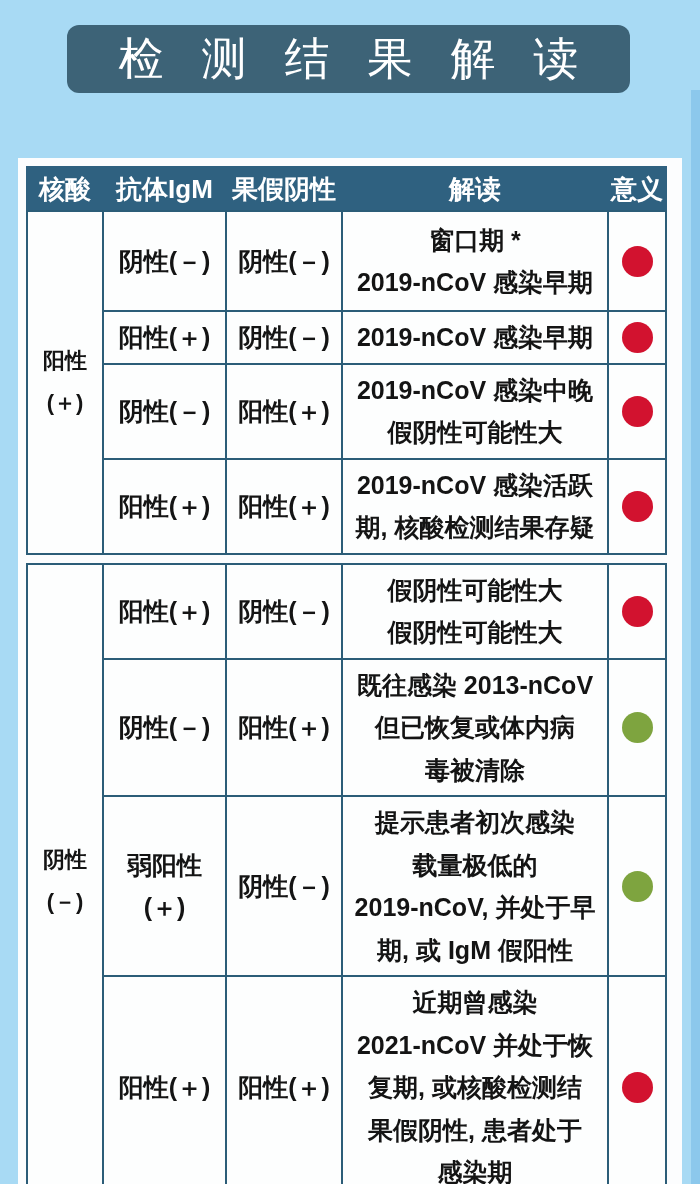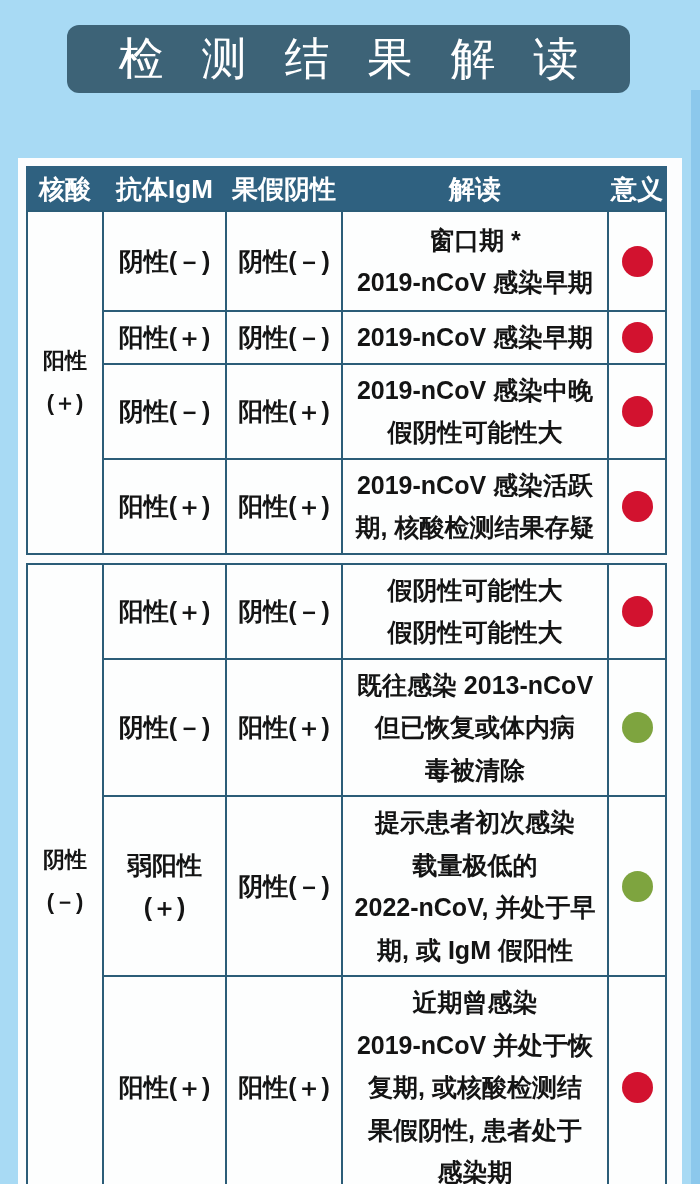--- a/index.html
+++ b/index.html
@@ -208,33 +208,33 @@
         </tr>
         <tr class="rh7">
           <td class="igm-cell">
               <div>弱阳性</div>
               <div>(＋)</div>
             </td>
           <td class="igg-cell">阴性(－)</td>
           <td class="interp">
               <div>提示患者初次感染</div>
               <div>载量极低的</div>
-              <div>2022-nCoV, 并处于早</div>
+              <div>2019-nCoV, 并处于早</div>
               <div>期, 或 IgM 假阳性</div>
             </td>
           <td class="sig">
             <span class="dot" style="background-color: rgb(126, 164, 63);"></span>
           </td>
         </tr>
         <tr class="rh8">
           <td class="igm-cell">阳性(＋)</td>
           <td class="igg-cell">阳性(＋)</td>
           <td class="interp">
               <div>近期曾感染</div>
-              <div>2019-nCoV 并处于恢</div>
+              <div>2021-nCoV 并处于恢</div>
               <div>复期, 或核酸检测结</div>
               <div>果假阴性, 患者处于</div>
               <div>感染期</div>
             </td>
           <td class="sig">
             <span class="dot" style="background-color: rgb(210, 18, 47);"></span>
           </td>
         </tr>
       </tbody>
     </table>

